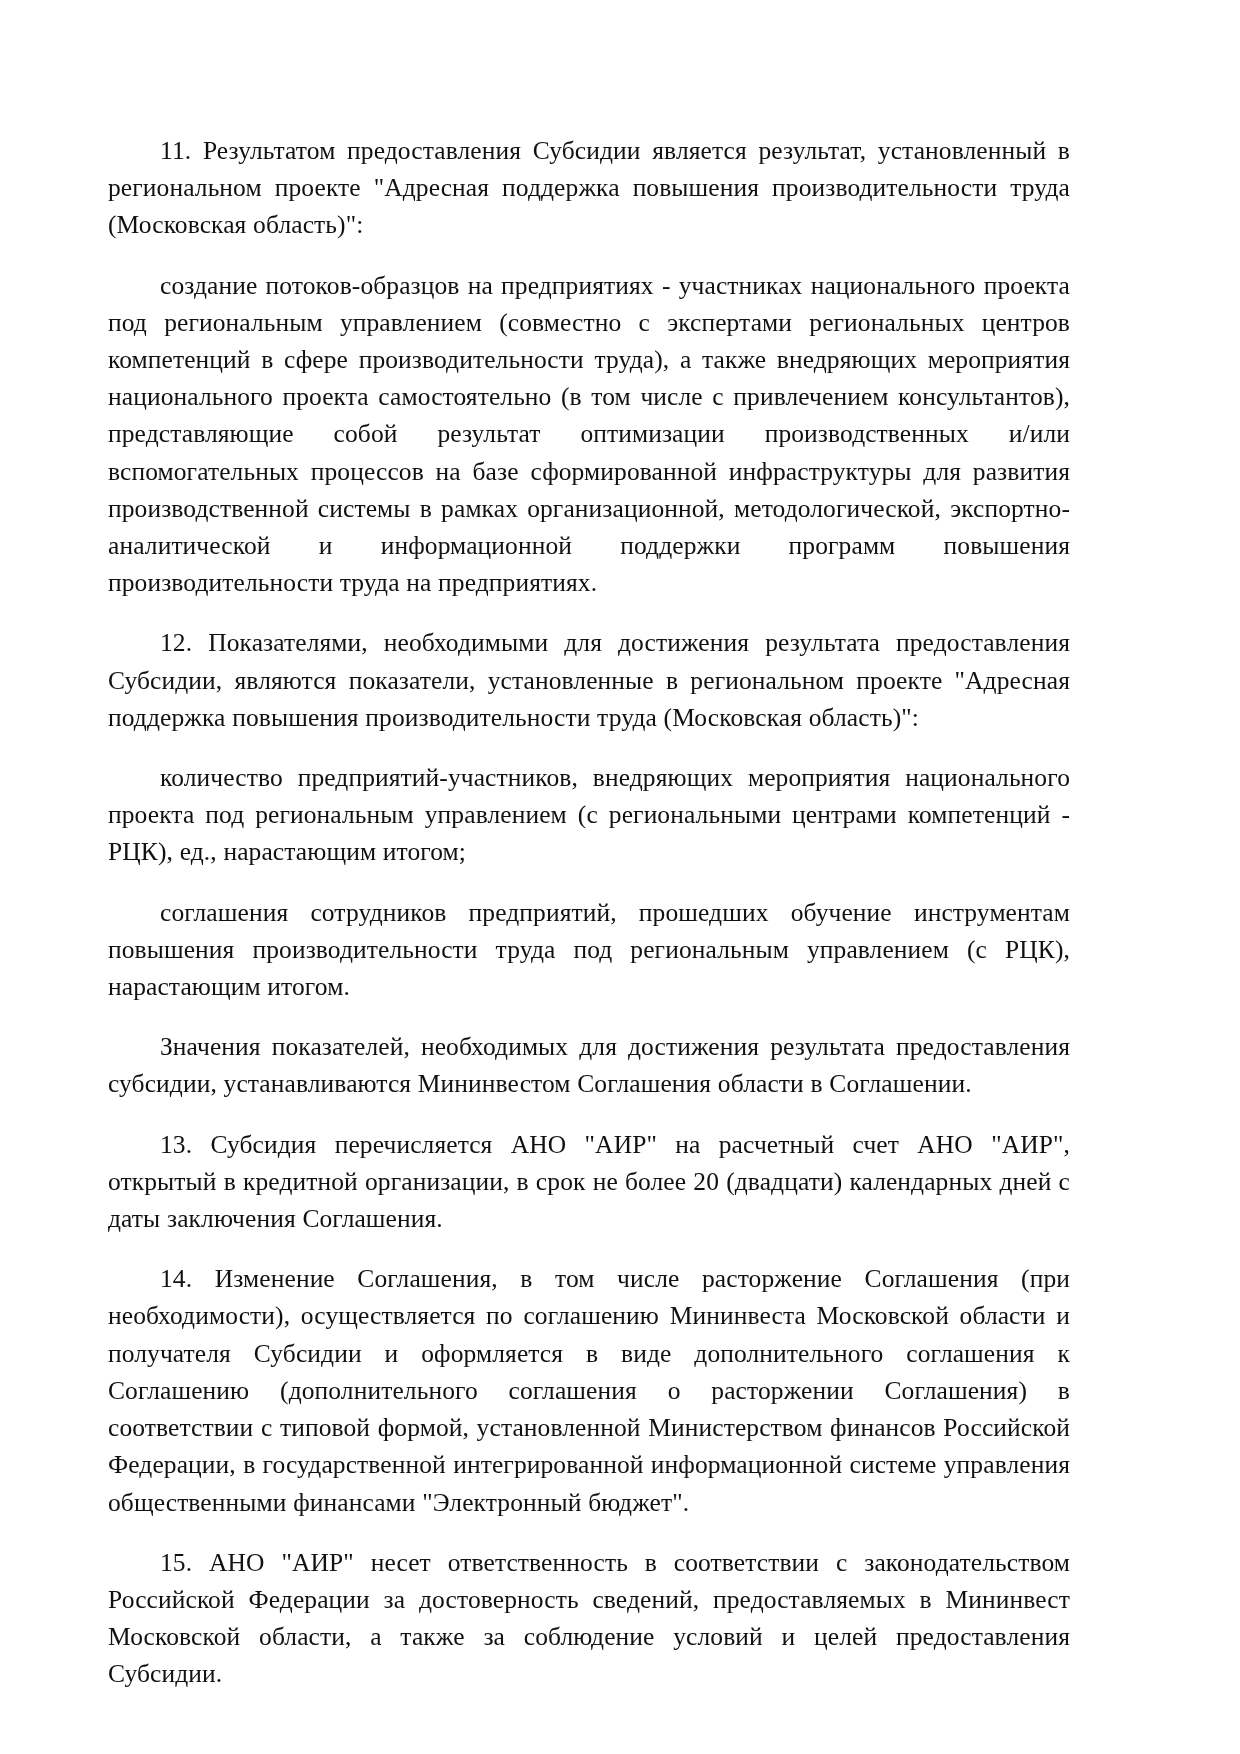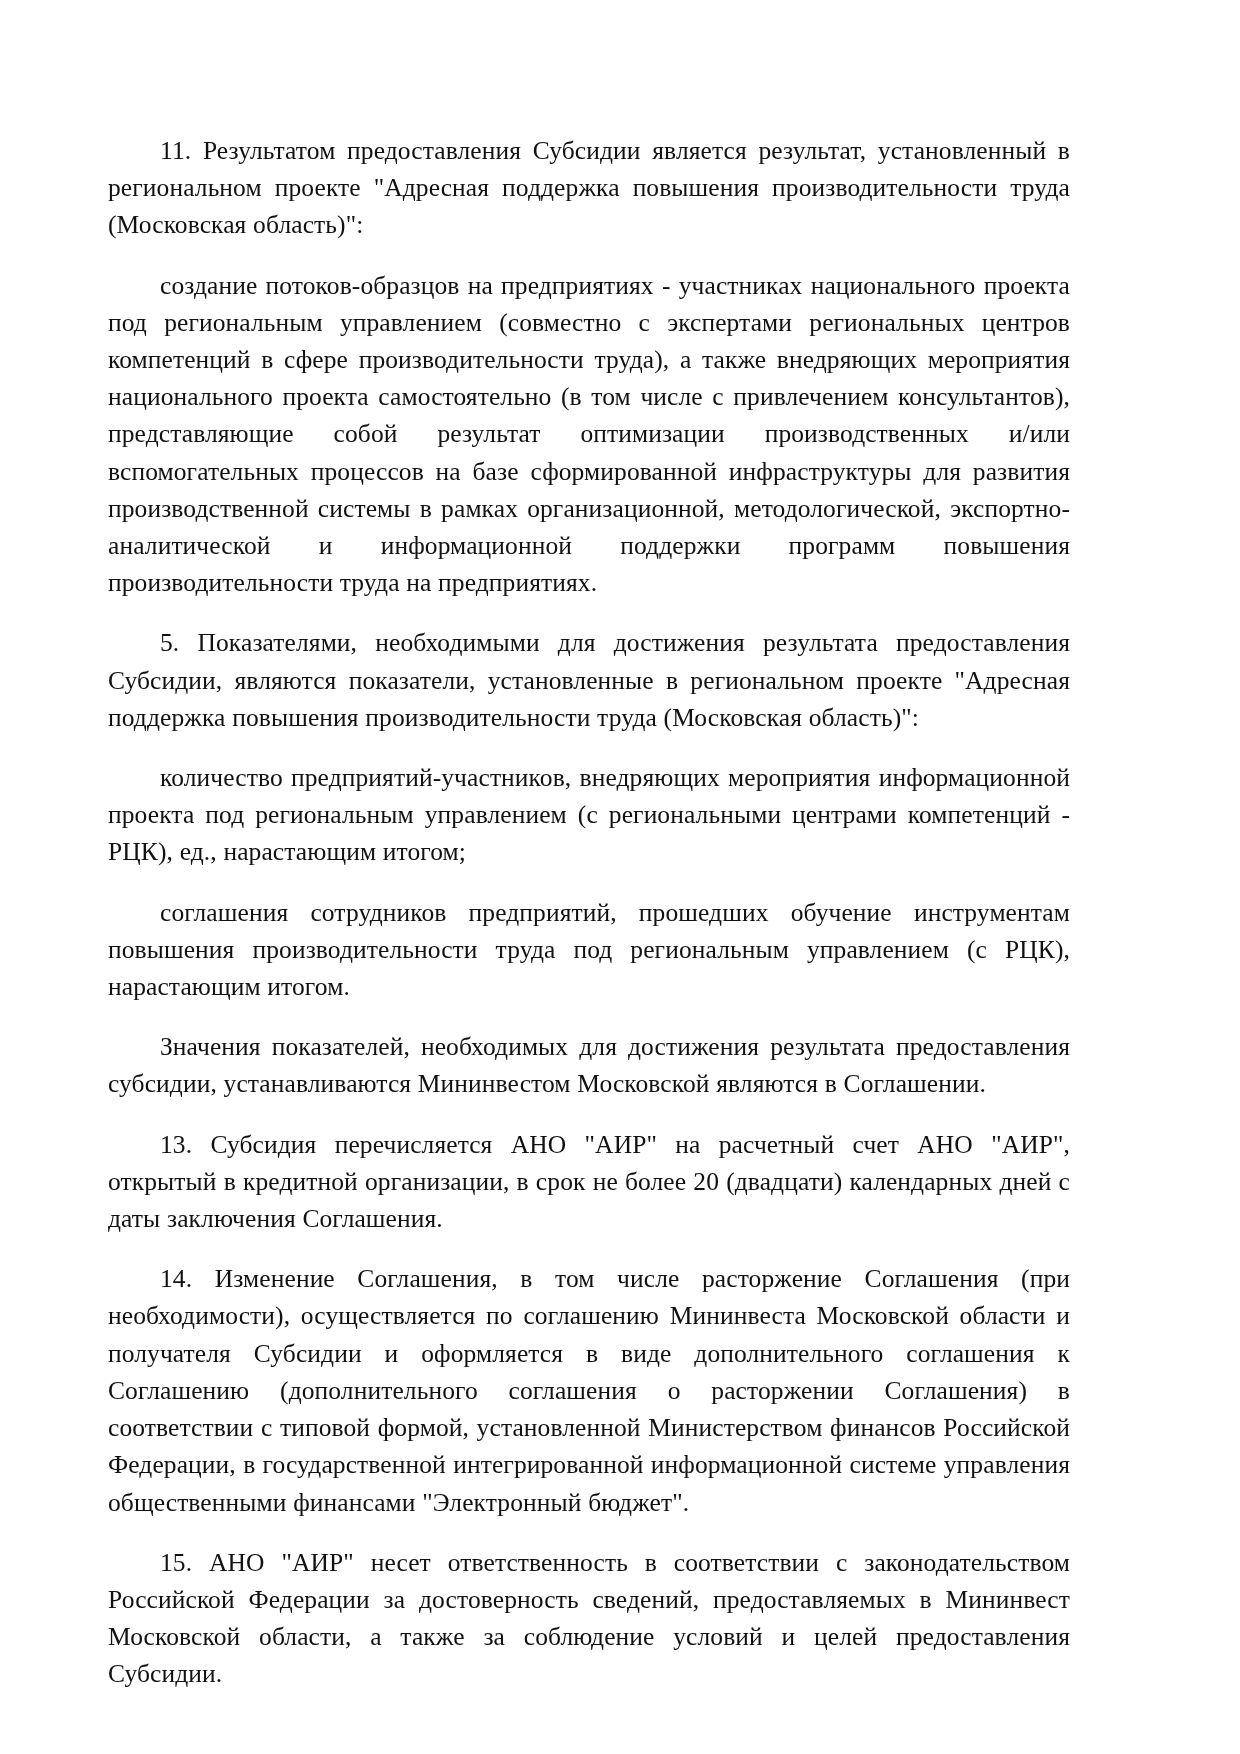--- a/index.html
+++ b/index.html
@@ -47,27 +47,27 @@
 </head>
 <body>
 
 <div class="page">
   <div class="content">
 
     <p class="para">11. Результатом предоставления Субсидии является результат, установленный в региональном проекте "Адресная поддержка повышения производительности труда (Московская область)":</p>
 
     <p class="para gap-lg">создание потоков-образцов на предприятиях - участниках национального проекта под региональным управлением (совместно с экспертами региональных центров компетенций в сфере производительности труда), а также внедряющих мероприятия национального проекта самостоятельно (в том числе с привлечением консультантов), представляющие собой результат оптимизации производственных и/или вспомогательных процессов на базе сформированной инфраструктуры для развития производственной системы в рамках организационной, методологической, экспортно-аналитической и информационной поддержки программ повышения производительности труда на предприятиях.</p>
 
-    <p class="para gap-lg">5. Показателями, необходимыми для достижения результата предоставления Субсидии, являются показатели, установленные в региональном проекте "Адресная поддержка повышения производительности труда (Московская область)":</p>
+    <p class="para gap-lg">12. Показателями, необходимыми для достижения результата предоставления Субсидии, являются показатели, установленные в региональном проекте "Адресная поддержка повышения производительности труда (Московская область)":</p>
 
-    <p class="para gap-lg">количество предприятий-участников, внедряющих мероприятия информационной проекта под региональным управлением (с региональными центрами компетенций - РЦК), ед., нарастающим итогом;</p>
+    <p class="para gap-lg">количество предприятий-участников, внедряющих мероприятия национального проекта под региональным управлением (с региональными центрами компетенций - РЦК), ед., нарастающим итогом;</p>
 
     <p class="para gap-lg">соглашения сотрудников предприятий, прошедших обучение инструментам повышения производительности труда под региональным управлением (с РЦК), нарастающим итогом.</p>
 
-    <p class="para gap-lg">Значения показателей, необходимых для достижения результата предоставления субсидии, устанавливаются Мининвестом Московской являются в Соглашении.</p>
+    <p class="para gap-lg">Значения показателей, необходимых для достижения результата предоставления субсидии, устанавливаются Мининвестом Соглашения области в Соглашении.</p>
 
     <p class="para gap-lg">13. Субсидия перечисляется АНО "АИР" на расчетный счет АНО "АИР", открытый в кредитной организации, в срок не более 20 (двадцати) календарных дней с даты заключения Соглашения.</p>
 
     <p class="para gap-lg">14. Изменение Соглашения, в том числе расторжение Соглашения (при необходимости), осуществляется по соглашению Мининвеста Московской области и получателя Субсидии и оформляется в виде дополнительного соглашения к Соглашению (дополнительного соглашения о расторжении Соглашения) в соответствии с типовой формой, установленной Министерством финансов Российской Федерации, в государственной интегрированной информационной системе управления общественными финансами "Электронный бюджет".</p>
 
     <p class="para gap-lg">15. АНО "АИР" несет ответственность в соответствии с законодательством Российской Федерации за достоверность сведений, предоставляемых в Мининвест Московской области, а также за соблюдение условий и целей предоставления Субсидии.</p>
 
   </div>
 </div>
 

